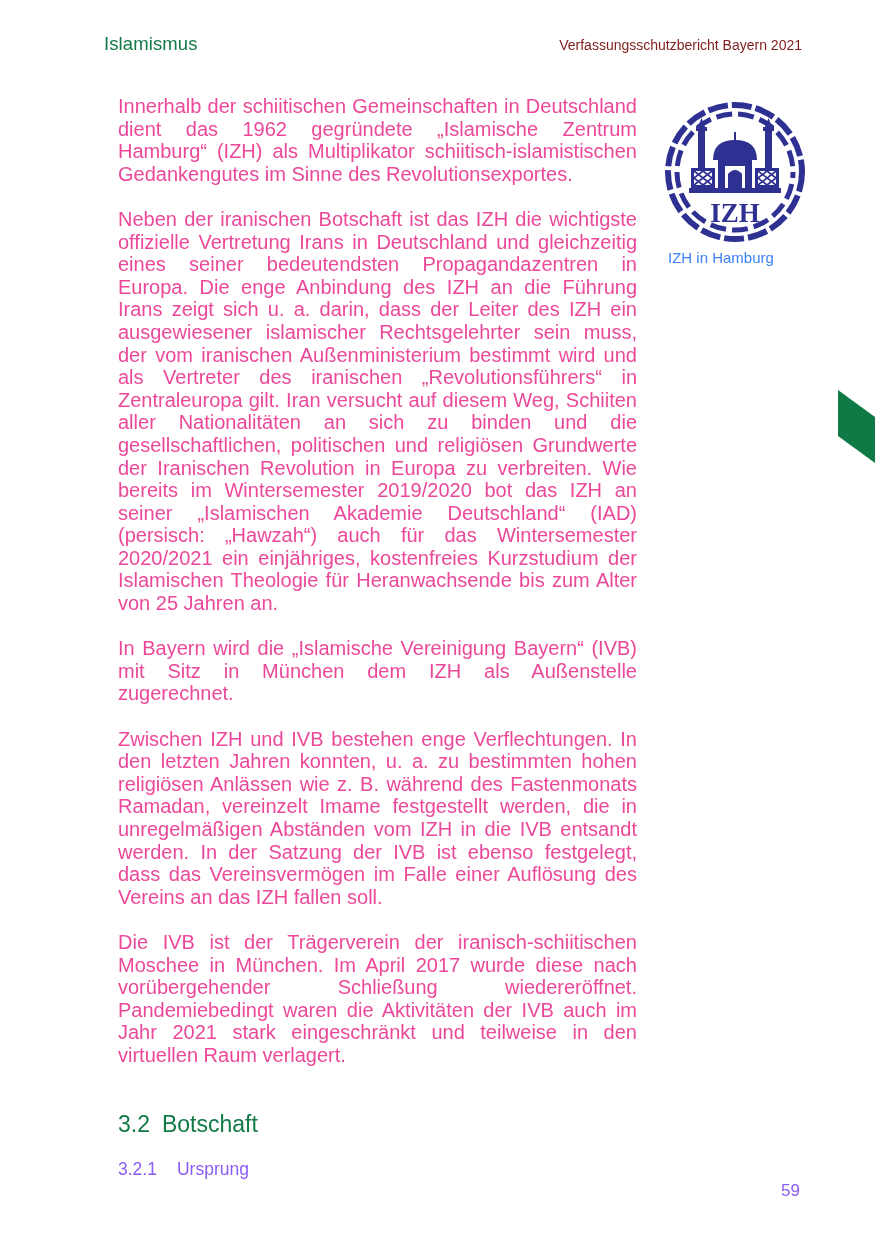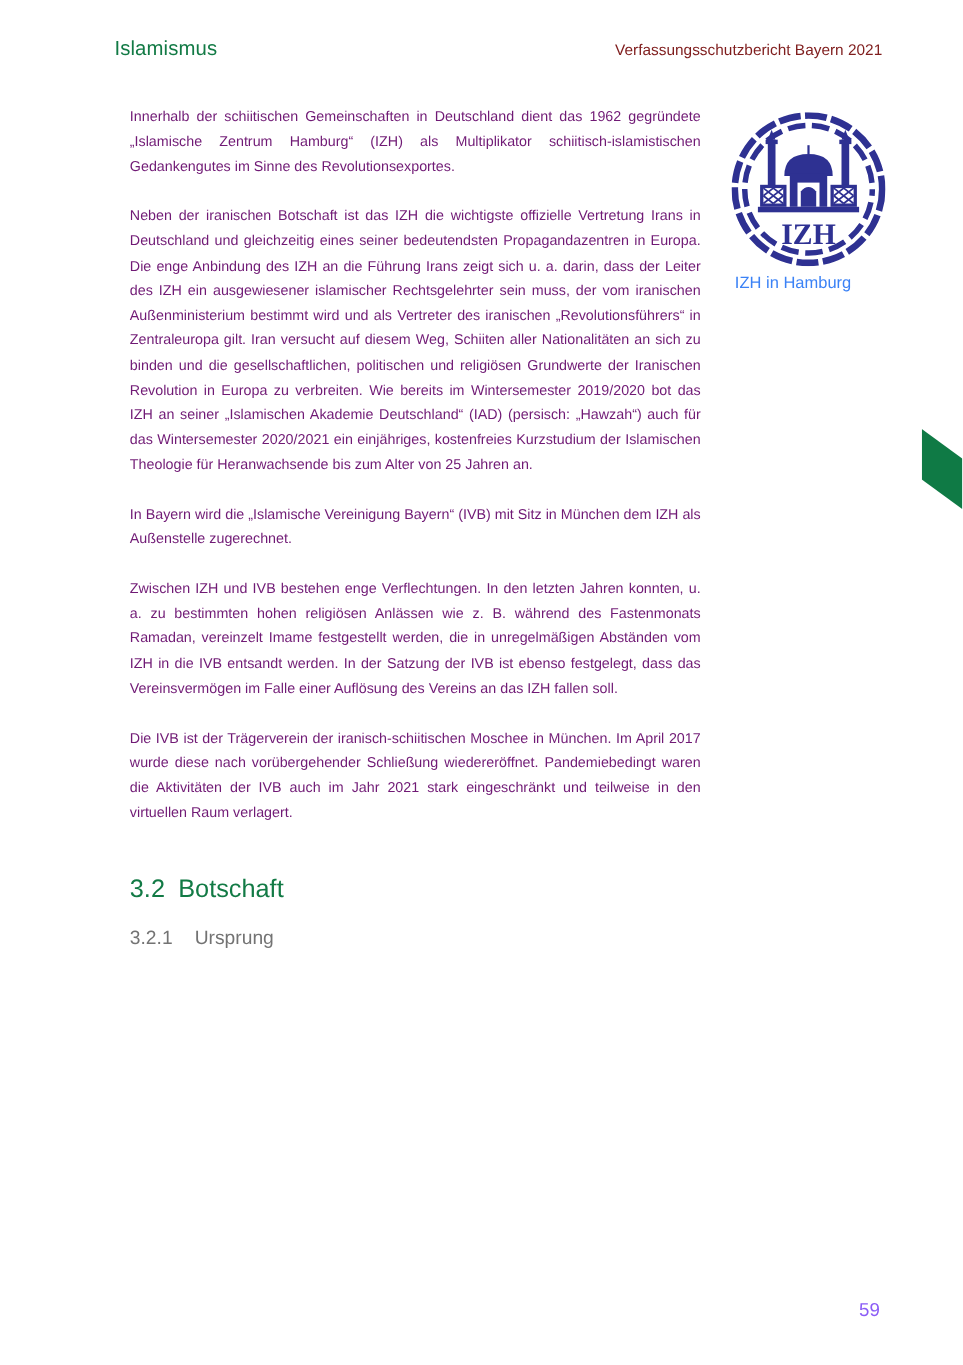--- a/index.html
+++ b/index.html
@@ -11,29 +11,29 @@
       position: absolute; left: 104px; top: 33px; font-size: 18.5px; color: #127a45;
       letter-spacing: 0.1px;
     }
     .running-head-right {
       position: absolute; right: 73px; top: 37px; font-size: 14px; color: #7f1d1d;
     }
     .main {
       position: absolute; left: 118px; top: 95px; width: 519px;
     }
     .para {
-      font-size: 13px; line-height: 22.6px; text-align: justify; margin: 0 0 22.6px 0;
-      hyphens: manual; color: #701a75;
+      font-size: 20px; line-height: 22.6px; text-align: justify; margin: 0 0 22.6px 0;
+      hyphens: manual; color: #ec4899;
     }
     .h2 {
       font-size: 23px; color: #127a45; margin: 43px 0 0 0; line-height: 28px;
     }
     .h2 .num { margin-right: 12px; text-align: center; }
     .h3 {
-      font-size: 17.5px; color: #737373; margin: 20px 0 0 0; line-height: 22px;
+      font-size: 17.5px; color: #8b5cf6; margin: 20px 0 0 0; line-height: 22px;
     }
     .h3 .num { margin-right: 20px; }
     .after-h3 { margin-top: 26px; }
     .figure {
       position: absolute; left: 665px; top: 102px; width: 160px;
     }
     .figure svg { display: block; }
     .caption {
       font-size: 15px; color: #3b82f6; margin-top: 7px; margin-left: 3px;
     }

